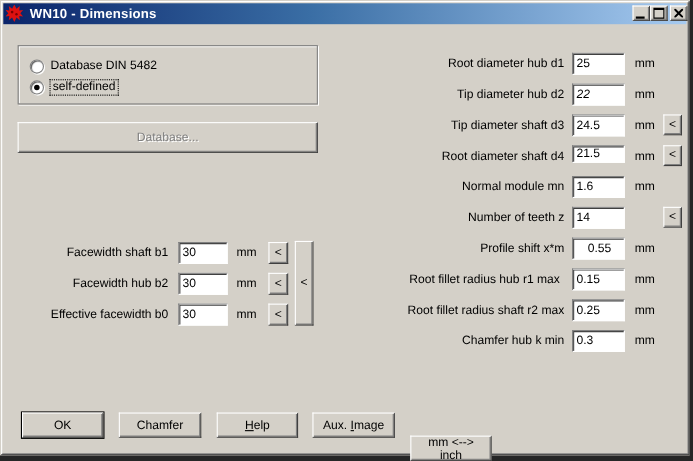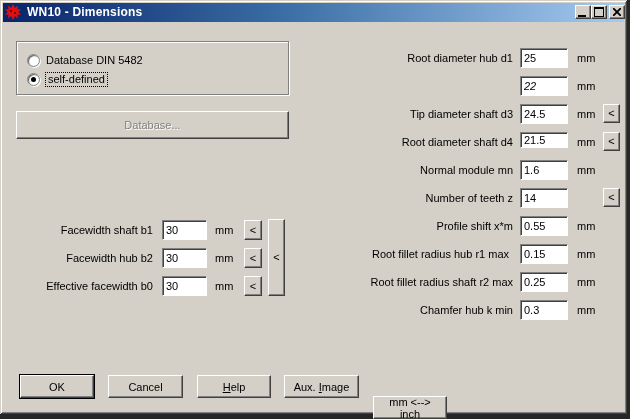--- a/index.html
+++ b/index.html
@@ -126,20 +126,21 @@
       </button>
 
     <button class="push-btn bevel-up link-btn" style="left:268px;top:219px;width:17px;height:77px;">
         <span>&lt;</span>
       </button>
 
     <span class="field-label" style="left:300px;top:48px;width:213px;">Root diameter hub d1</span>
     <input class="field-input" style="left: 520px; top: 48px; width: 48px; height: 20px;" value="25">
     <span class="unit-label" style="left:577px;top:48px;">mm</span>
 
+    <span class="field-label" style="left:300px;top:76px;width:213px;">Tip diameter hub d2</span>
     <input class="field-input" style="left: 520px; top: 76px; width: 48px; height: 20px; font-style: italic;" value="22">
     <span class="unit-label" style="left:577px;top:76px;">mm</span>
 
     <span class="field-label" style="left:300px;top:104px;width:213px;">Tip diameter shaft d3</span>
     <input class="field-input" style="left: 520px; top: 104px; width: 48px; height: 20px;" value="24.5">
     <span class="unit-label" style="left:577px;top:104px;">mm</span>
     <button class="push-btn bevel-up link-btn" style="left:603px;top:104px;width:17px;height:19px;">
         <span>&lt;</span>
       </button>
 
@@ -154,40 +155,40 @@
     <input class="field-input" style="left: 520px; top: 160px; width: 48px; height: 20px;" value="1.6">
     <span class="unit-label" style="left:577px;top:160px;">mm</span>
 
     <span class="field-label" style="left:300px;top:188px;width:213px;">Number of teeth z</span>
     <input class="field-input" style="left: 520px; top: 188px; width: 48px; height: 20px;" value="14">
     <button class="push-btn bevel-up link-btn" style="left:603px;top:188px;width:17px;height:19px;">
         <span>&lt;</span>
       </button>
 
     <span class="field-label" style="left:300px;top:216px;width:213px;">Profile shift x*m</span>
-    <input class="field-input" style="left: 520px; top: 216px; width: 48px; height: 20px;" value="0.55">
+    <input class="field-input" style="left: 520px; top: 216px; width: 48px; height: 20px; text-align: center;" value="0.55">
     <span class="unit-label" style="left:577px;top:216px;">mm</span>
 
     <span class="field-label" style="left:296px;top:244px;width:213px;">Root fillet radius hub r1 max</span>
     <input class="field-input" style="left: 520px; top: 244px; width: 48px; height: 20px;" value="0.15">
     <span class="unit-label" style="left:577px;top:244px;">mm</span>
 
     <span class="field-label" style="left:300px;top:272px;width:213px;">Root fillet radius shaft r2 max</span>
     <input class="field-input" style="left: 520px; top: 272px; width: 48px; height: 20px;" value="0.25">
     <span class="unit-label" style="left:577px;top:272px;">mm</span>
 
     <span class="field-label" style="left:300px;top:300px;width:213px;">Chamfer hub k min</span>
     <input class="field-input" style="left: 520px; top: 300px; width: 48px; height: 20px;" value="0.3">
     <span class="unit-label" style="left:577px;top:300px;">mm</span>
 
     <button class="push-btn bevel-up default" style="left:20px;top:375px;width:74px;height:23px;">
       <span><span>OK</span><span style="text-decoration:underline;"></span><span></span></span>
     </button>
     <button class="push-btn bevel-up" style="left:108px;top:375px;width:75px;height:23px;">
-      <span><span>Cancel</span><span style="text-decoration:underline;"></span><span></span></span>
+      <span><span>Chamfer</span><span style="text-decoration:underline;"></span><span></span></span>
     </button>
     <button class="push-btn bevel-up" style="left:197px;top:375px;width:74px;height:23px;">
       <span><span></span><span style="text-decoration:underline;">H</span><span>elp</span></span>
     </button>
     <button class="push-btn bevel-up" style="left:284px;top:375px;width:75px;height:23px;">
       <span><span>Aux. </span><span style="text-decoration:underline;">I</span><span>mage</span></span>
     </button>
     <button class="push-btn bevel-up" style="left:373px;top:375px;width:74px;height:23px;margin-top:21px;">
       <span><span>mm &lt;--&gt; inch</span><span style="text-decoration:underline;"></span><span></span></span>
     </button>

